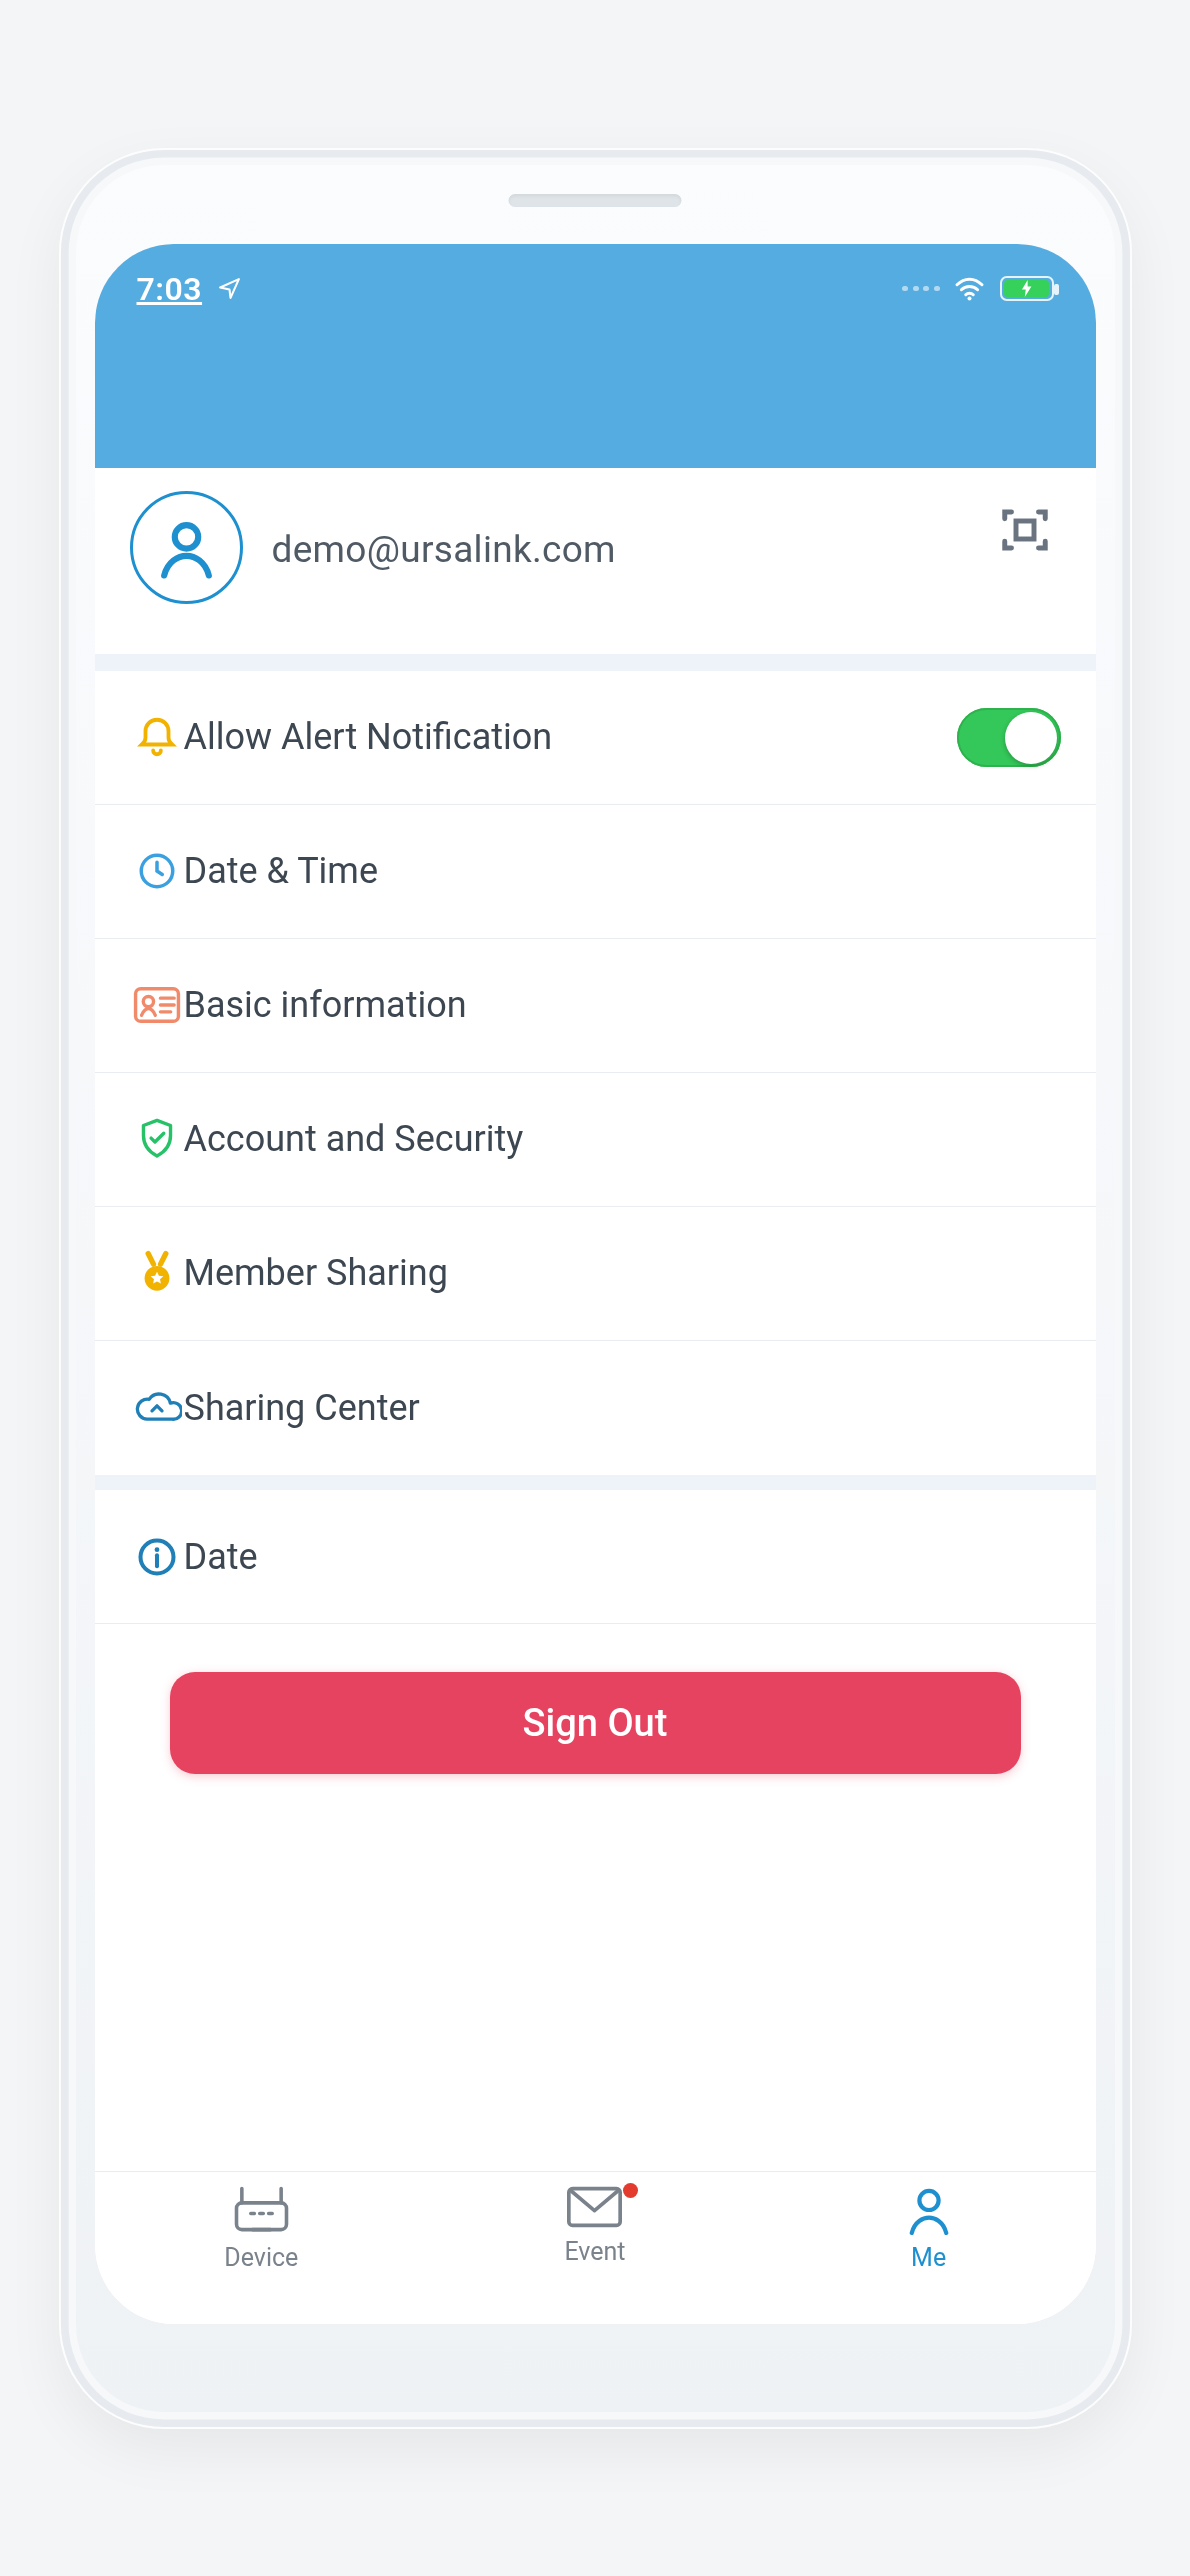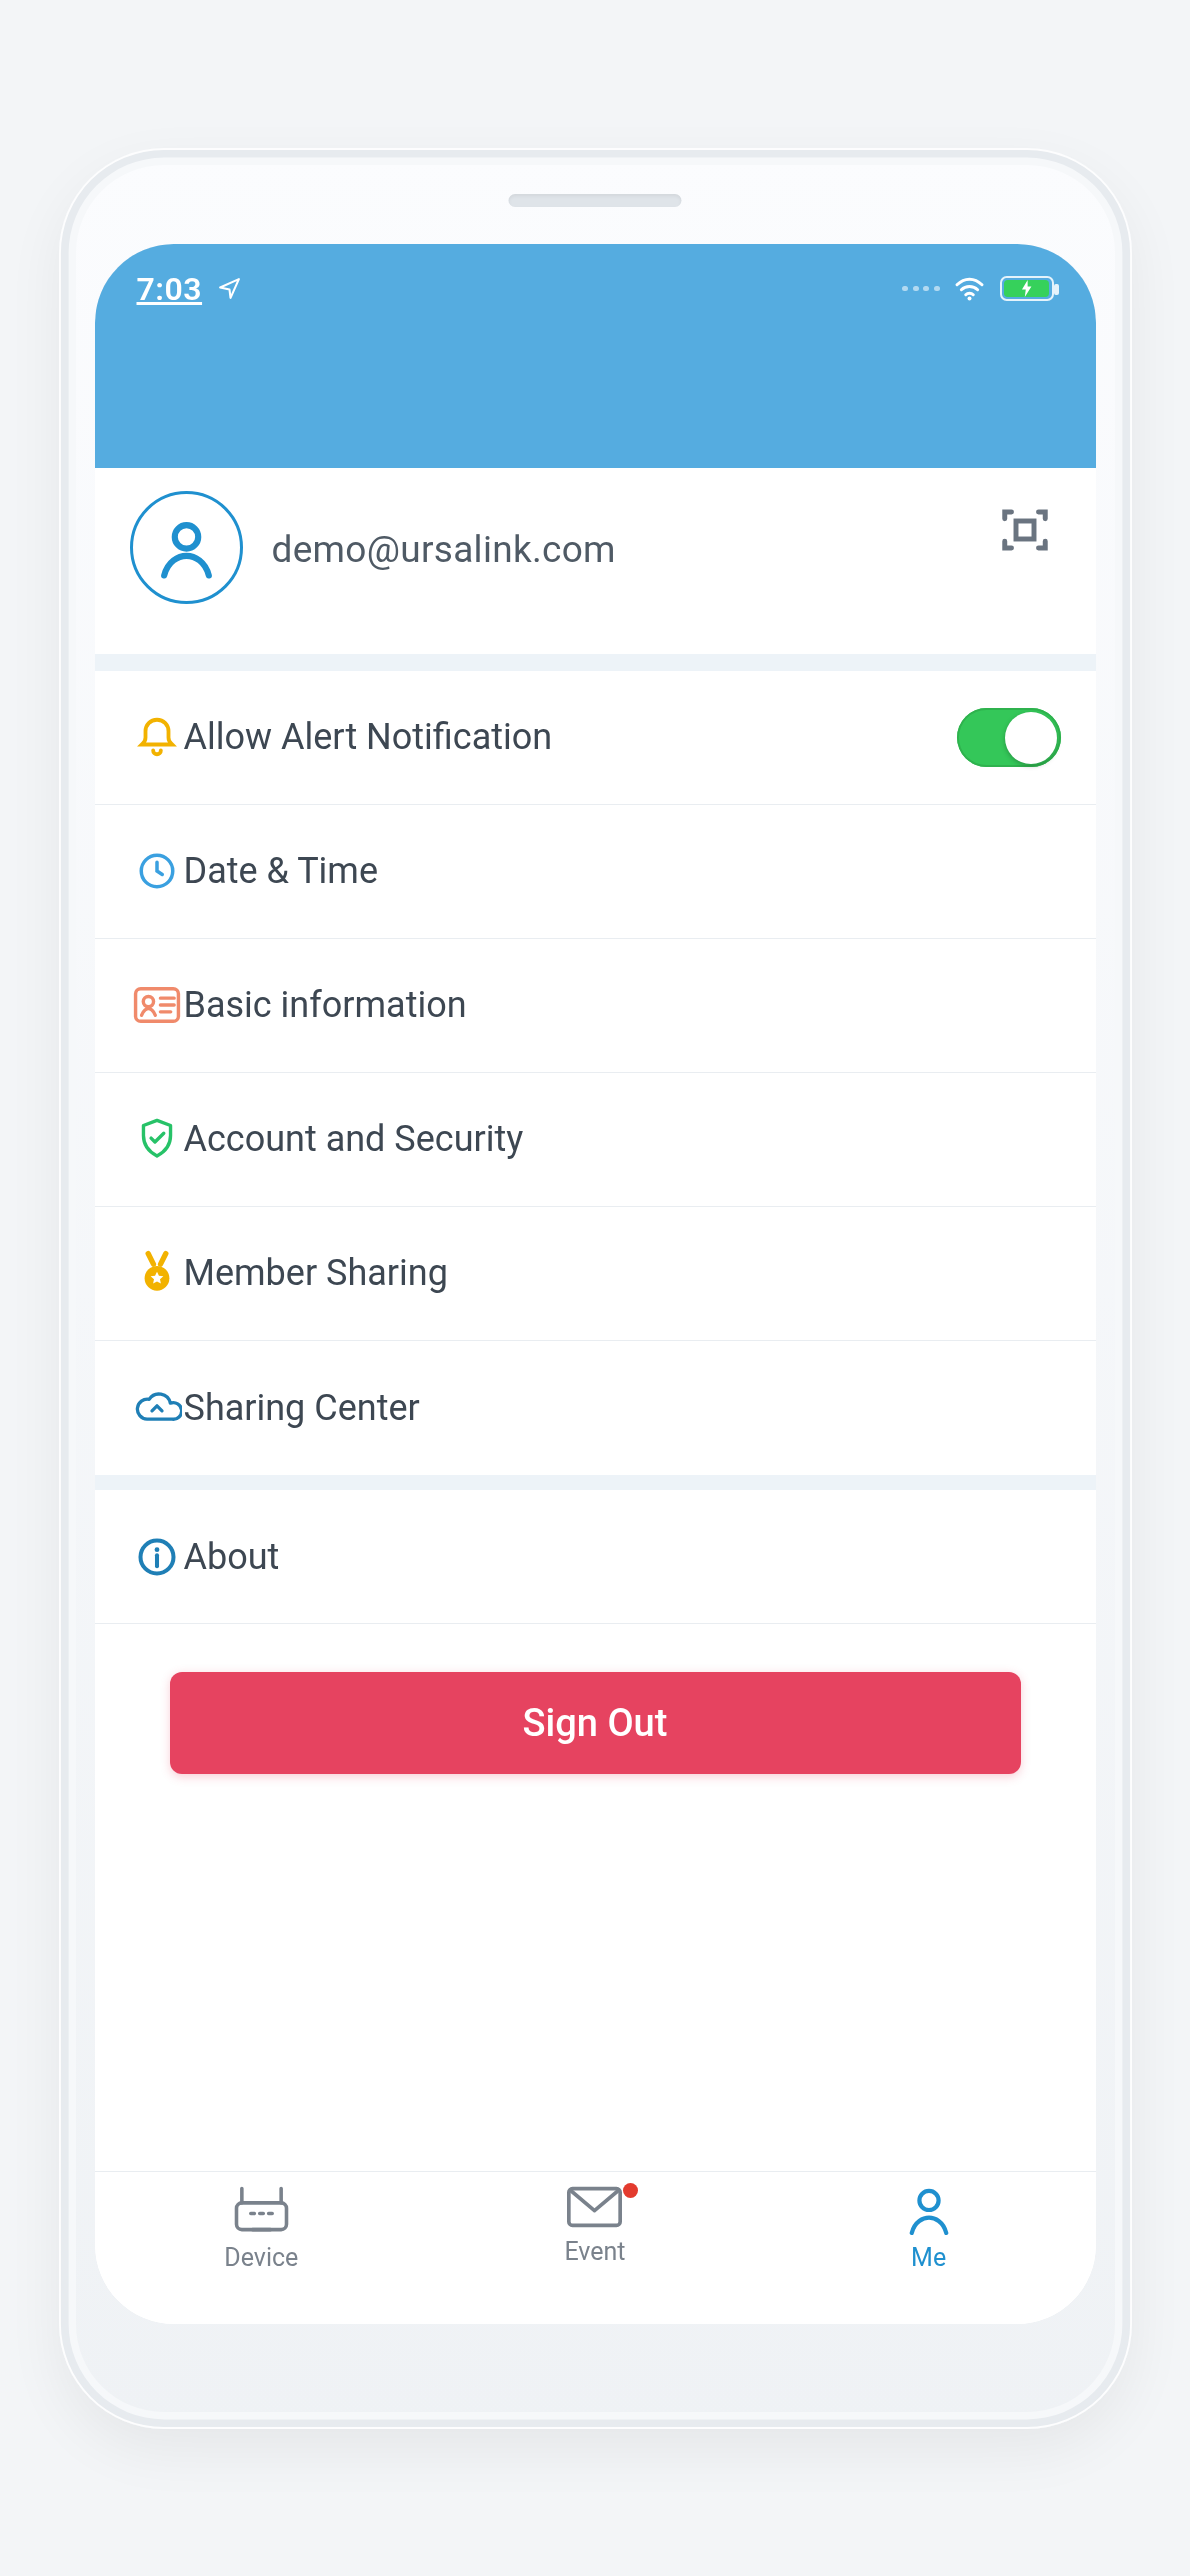--- a/index.html
+++ b/index.html
@@ -121,21 +121,21 @@
     box-shadow:inset 0 0 0 1.9px #2fb24e;
   }
   .switch .knob{
     position:absolute;top:3.8px;right:3.8px;width:52px;height:52px;border-radius:50%;
     background:#fff;box-shadow:0 1.9px 4.8px rgba(0,0,0,.25);
   }
 
   .signout-wrap{display:flex;justify-content:center;padding:48px 35px 38px 35px}
   .signout{
     background:var(--red);color:#fff;border:none;cursor:pointer;
-    height:102px;width:851px;border-radius:12px;font-size:38px;font-weight:500;
+    height:102px;width:851px;border-radius:25px;font-size:38px;font-weight:500;
     font-family:-apple-system,BlinkMacSystemFont,"Segoe UI",Roboto,Helvetica,Arial,sans-serif;
     box-shadow:0 2.9px 9.6px rgba(230,67,96,.25);
   }
 
   
   .tabbar{
     position:absolute;bottom:0;left:0;right:0;height:153px;background:#fff;
     border-top:1.4px solid var(--line);
     display:flex;align-items:flex-start;justify-content:space-around;
     padding-top:13.4px;
@@ -288,21 +288,21 @@
 
         <div class="list">
           <div class="row" style="border-bottom:1.4px solid var(--line)">
             <span class="ic">
               <svg width="44" height="44" viewBox="0 0 24 24" fill="none">
                 <circle cx="12" cy="12" r="9" stroke="#1f7fb6" stroke-width="2.2"></circle>
                 <circle cx="12" cy="8" r="1.3" fill="#1f7fb6"></circle>
                 <path d="M12 11v6" stroke="#1f7fb6" stroke-width="2.2" stroke-linecap="round"></path>
               </svg>
             </span>
-            <span class="label">About</span>
+            <span class="label">Date</span>
           </div>
         </div>
 
         <div class="signout-wrap">
           <button class="signout">Sign Out</button>
         </div>
 
         <div class="tabbar">
           <div class="tab">
             <span>

